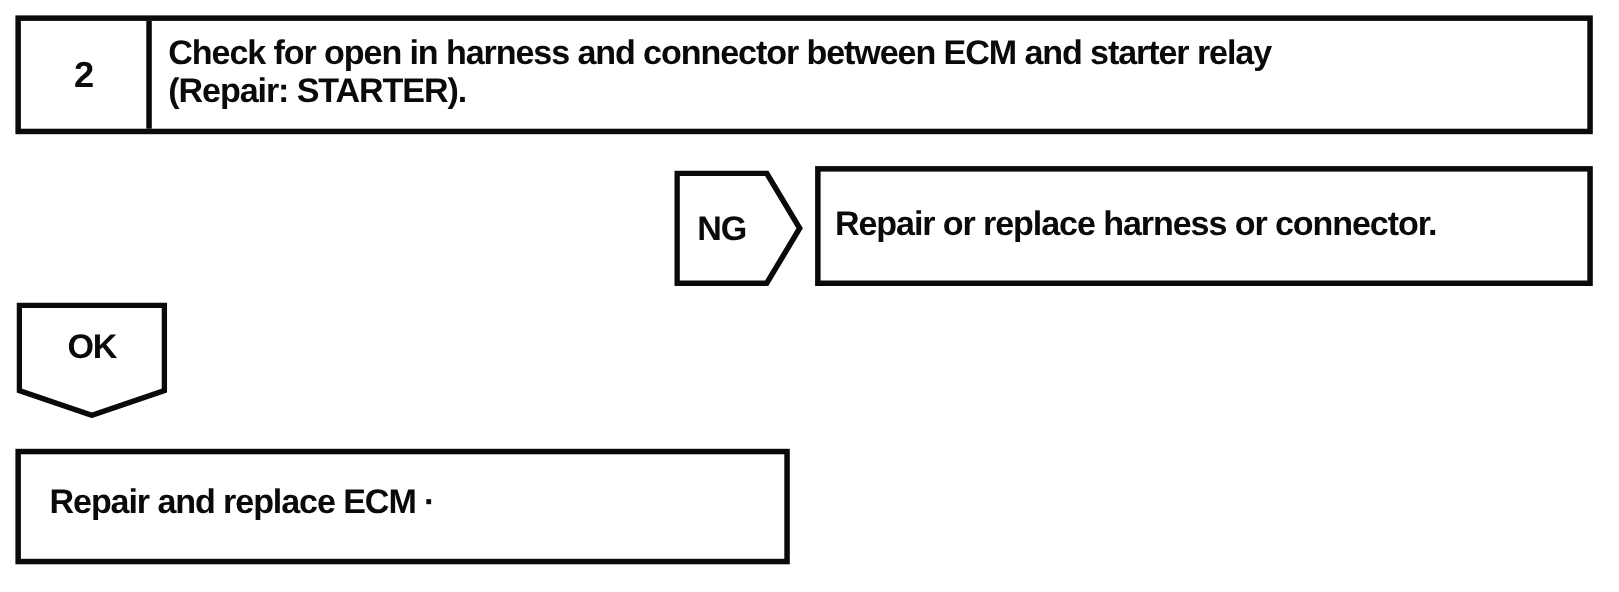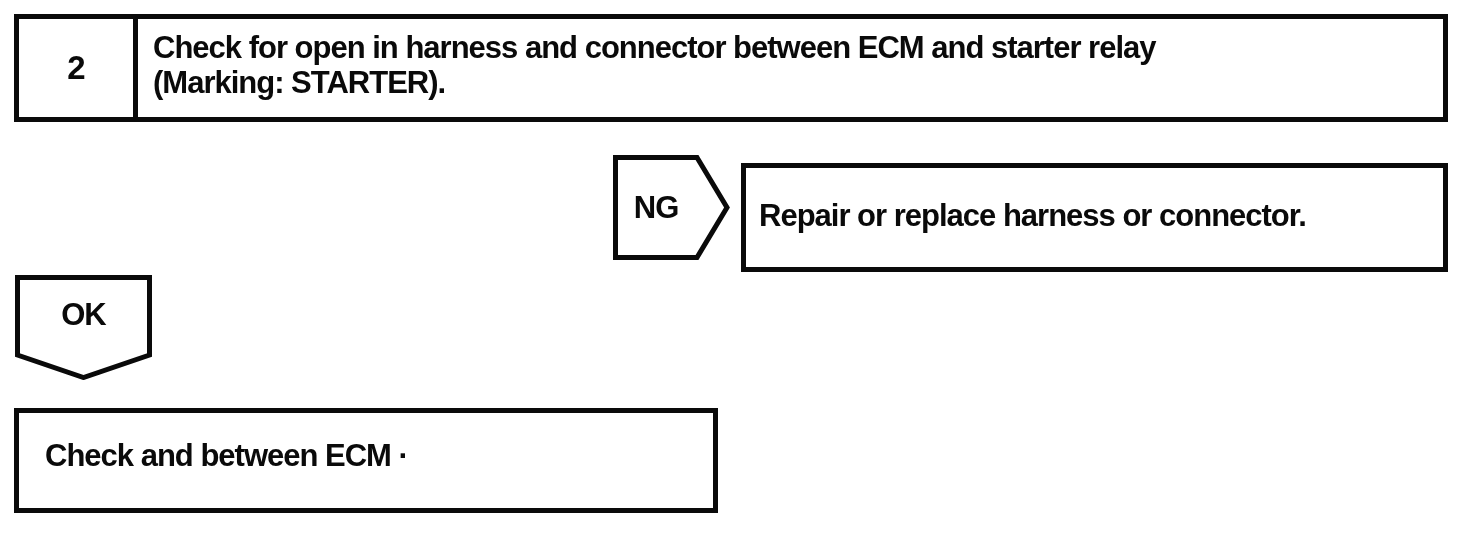--- a/index.html
+++ b/index.html
@@ -86,21 +86,21 @@
     height: 105px;
   }
   .ok-connector .connector-label {
     left: 0;
     top: 0;
     width: 137px;
     height: 80px;
   }
   .ng-action-box {
     left: 741px;
-    top: 163px;
+    top: 151px;
     width: 707px;
     height: 109px;
     display: flex;
     align-items: center;
     padding: 0 10px 4px 13px;
     font-size: 31px;
   }
   .ok-action-box {
     left: 14px;
     top: 408px;
@@ -119,21 +119,21 @@
 <body>
 
 <div class="canvas">
 
   <div class="box step-box">
     <div class="step-number-cell">
       <span>2</span>
     </div>
     <div class="step-instruction">
       <div class="instruction-line">Check for open in harness and connector between ECM and starter relay</div>
-      <div class="instruction-line">(Marking: STARTER).</div>
+      <div class="instruction-line">(Repair: STARTER).</div>
     </div>
   </div>
 
   <div class="connector ng-connector">
     <svg width="117" height="105" viewBox="0 0 117 105">
       <polygon points="2.5,2.5 84,2.5 114,52.5 84,102.5 2.5,102.5" fill="#ffffff" stroke="#0a0a0a" stroke-width="5" stroke-linejoin="miter"></polygon>
     </svg>
     <span class="connector-label">NG</span>
   </div>
 
@@ -142,16 +142,16 @@
   </div>
 
   <div class="connector ok-connector">
     <svg width="137" height="105" viewBox="0 0 137 105">
       <polygon points="2.5,2.5 134.5,2.5 134.5,80 68.5,102.5 2.5,80" fill="#ffffff" stroke="#0a0a0a" stroke-width="5" stroke-linejoin="miter"></polygon>
     </svg>
     <span class="connector-label">OK</span>
   </div>
 
   <div class="box ok-action-box">
-    <span class="action-text">Check and between ECM ·</span>
+    <span class="action-text">Repair and replace ECM ·</span>
   </div>
 
 </div>
 
 </body></html>

